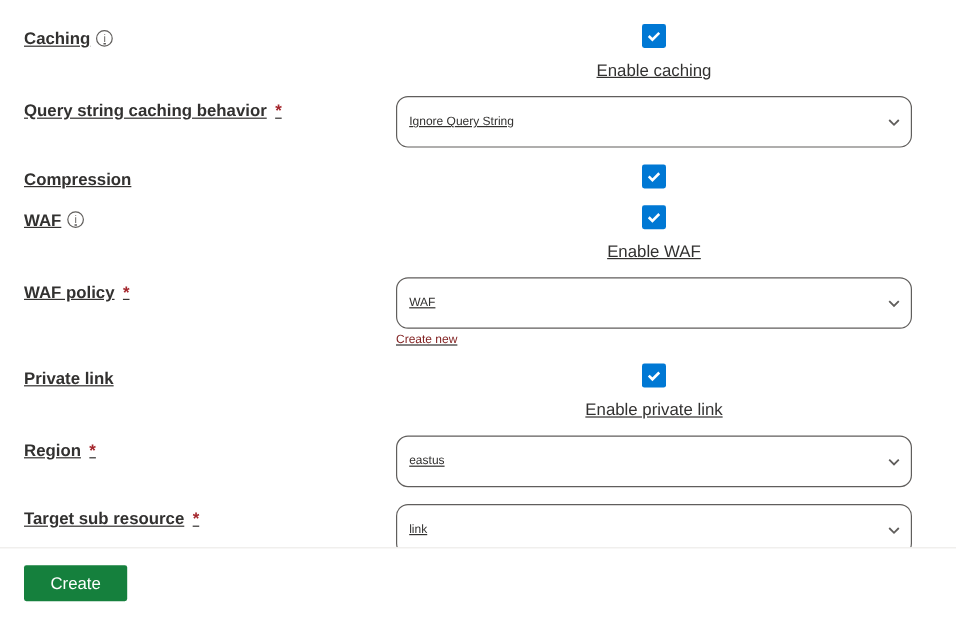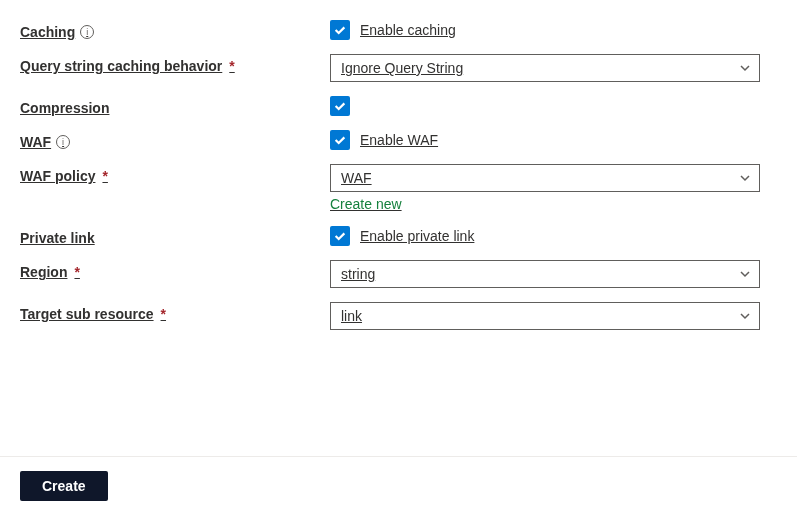--- a/index.html
+++ b/index.html
@@ -53,20 +53,21 @@
       font-size: 9px;
       color: #605e5c;
       font-weight: normal;
       font-style: normal;
       line-height: 1;
     }
     .checkbox-wrap {
       display: flex;
       align-items: center;
       gap: 10px;
+      flex-direction: column;
     }
     .checkbox {
       width: 20px;
       height: 20px;
       background: #0078d4;
       border-radius: 2px;
       display: inline-flex;
       align-items: center;
       justify-content: center;
       cursor: pointer;
@@ -78,29 +79,29 @@
       stroke-width: 2.5;
       fill: none;
     }
     .checkbox-label {
       color: #323130;
       font-weight: 400;
     }
     .select {
       width: 100%;
       border: 1px solid #605e5c;
-      border-radius: 0;
+      border-radius: 10px;
       padding: 5px 30px 5px 10px;
       background: #ffffff;
       cursor: pointer;
       position: relative;
       display: flex;
       align-items: center;
-      height: 28px;
-      font-size: 14px;
+      height: 43px;
+      font-size: 10px;
       color: #323130;
     }
     .select-chevron {
       position: absolute;
       right: 8px;
       top: 50%;
       transform: translateY(-50%);
       width: 12px;
       height: 12px;
       display: flex;
@@ -108,43 +109,43 @@
       justify-content: center;
     }
     .select-chevron svg {
       width: 12px;
       height: 12px;
       stroke: #605e5c;
       stroke-width: 1.5;
       fill: none;
     }
     .link {
-      color: #15803d;
-      font-size: 14px;
+      color: #7f1d1d;
+      font-size: 10px;
       text-decoration: none;
       display: inline-block;
       margin-top: 4px;
       cursor: pointer;
     }
     .footer {
       position: absolute;
       bottom: 0;
       left: 0;
       right: 0;
       border-top: 1px solid #edebe9;
       padding: 14px 20px;
       background: #ffffff;
     }
     .btn-primary {
-      background: #0f172a;
+      background: #15803d;
       color: #ffffff;
       border: none;
       padding: 7px 22px;
       font-size: 14px;
-      font-weight: 700;
+      font-weight: 400;
       border-radius: 2px;
       cursor: pointer;
       font-family: inherit;
     }
     .stack {
       display: flex;
       flex-direction: column;
     }
   </style>
 </head>
@@ -252,21 +253,21 @@
     </div>
   </div>
 
   <div class="form-row">
     <div class="label-col">
       <span>Region</span>
       <span class="required">*</span>
     </div>
     <div class="control-col">
       <div class="select">
-        <span>string</span>
+        <span>eastus</span>
         <span class="select-chevron">
           <svg viewBox="0 0 12 12">
               <polyline points="2,4 6,8 10,4"></polyline>
             </svg>
         </span>
       </div>
     </div>
   </div>
 
   <div class="form-row">

